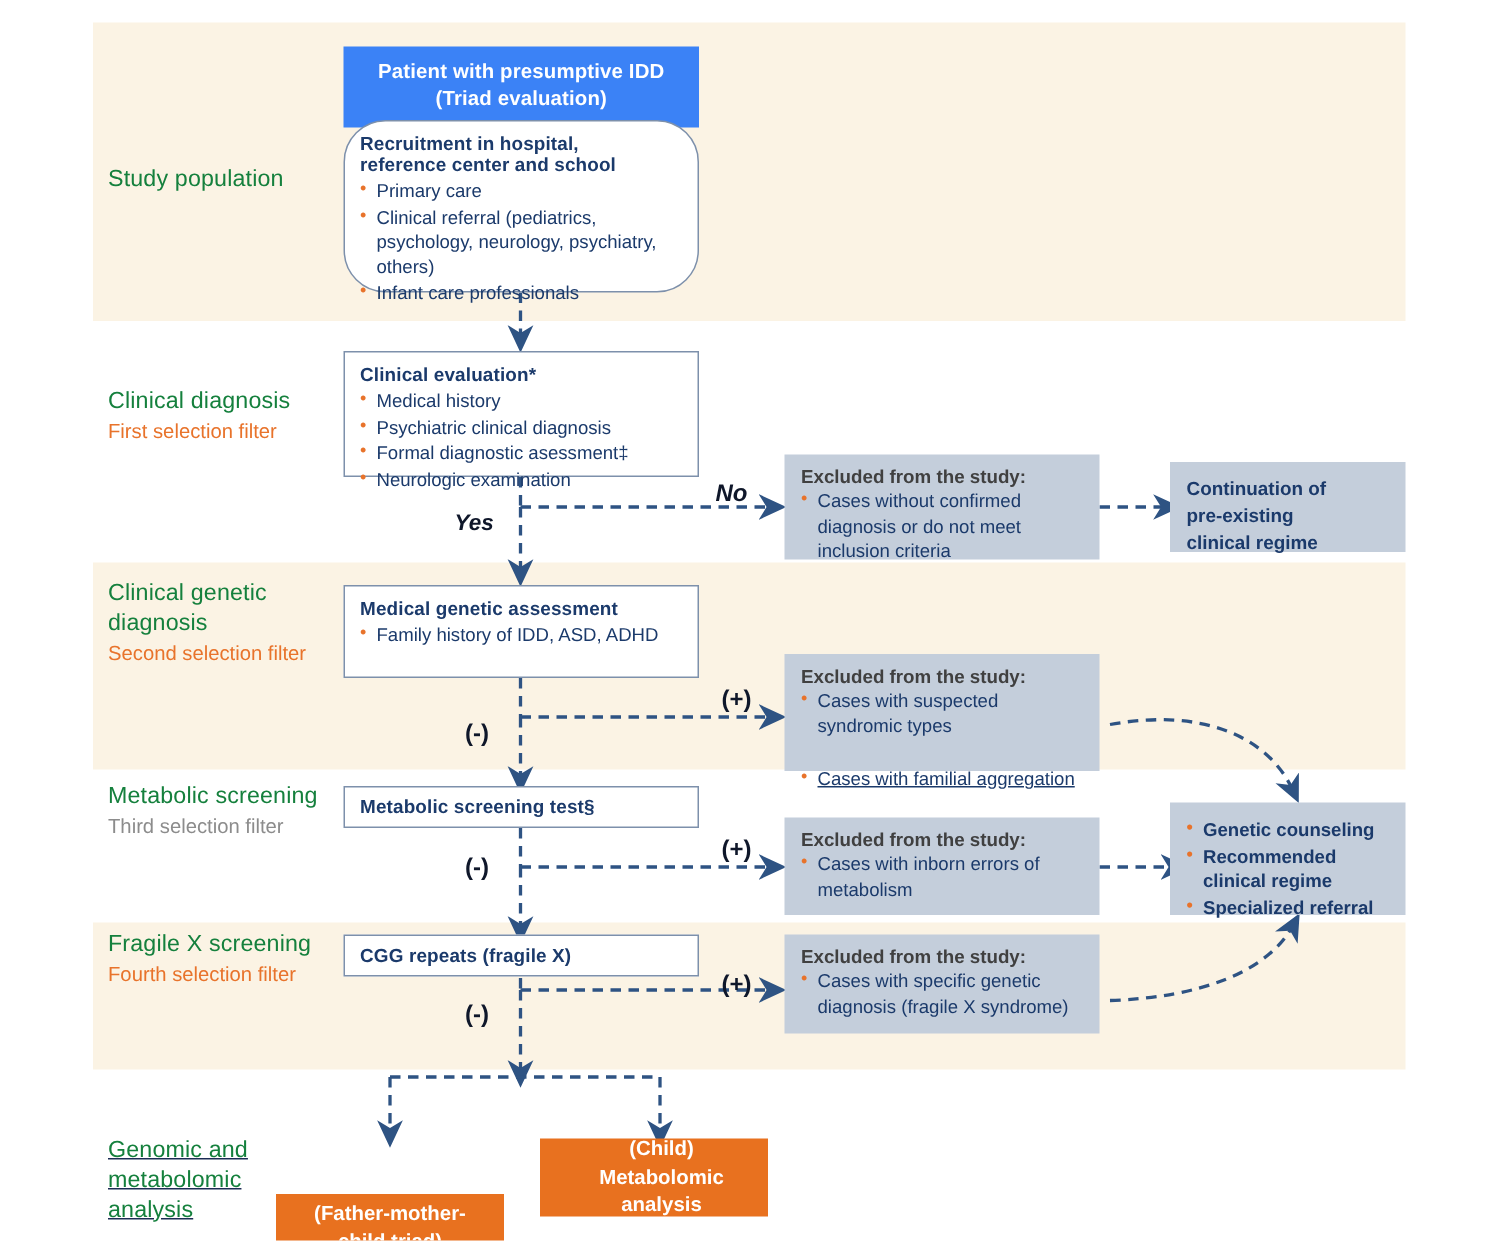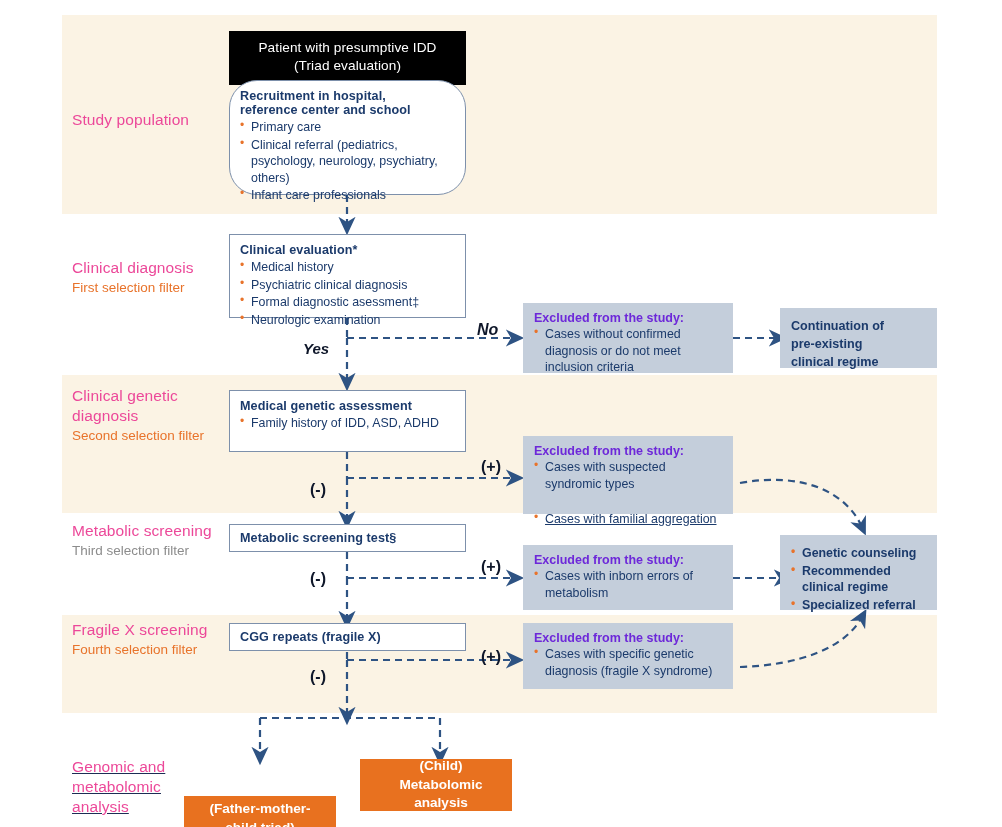--- a/index.html
+++ b/index.html
@@ -21,21 +21,21 @@
     background:#fbf3e4;
     z-index:0;
   }
 
   
   .node { position:absolute; z-index:3; }
 
   
   .stage { position:absolute; z-index:4; width:170px; }
   .stage .t1 {
-    font-size:15.5px; color:#ec4899; line-height:1.28;
+    font-size:15.5px; color:#15803d; line-height:1.28;
     letter-spacing:.1px;
   }
   .stage .t2 {
     font-size:13.5px; line-height:1.3; margin-top:1px;
   }
   .orange-sub { color:#e8732b; }
   .gray-sub { color:#8c8c8c; }
 
   
   .wbox {
@@ -53,37 +53,37 @@
     font-size:12.4px; color:#1b3a6b; line-height:1.33;
     margin-top:1px;
   }
   ul.blist li::before {
     content:"•"; position:absolute; left:0; top:-1px;
     color:#e8732b; font-size:12px;
   }
 
   
   .navybox {
-    background:#000000;
+    background:#3b82f6;
     color:#ffffff;
     text-align:center;
-    font-weight:normal;
+    font-weight:bold;
     font-size:13.6px;
     line-height:1.35;
     padding:8px 6px 9px 6px;
     letter-spacing:.1px;
   }
 
   
   .gbox {
     background:#c4cedb;
     padding:8px 11px 9px 11px;
   }
   .gbox .hd {
-    font-weight:bold; font-size:12.5px; color:#6d28d9;
+    font-weight:bold; font-size:12.5px; color:#404040;
     margin-bottom:1px;
   }
   .gbox ul.blist li { font-size:12.4px; }
   .gbox .plain {
     font-weight:bold; font-size:12.6px; color:#1b3a6b; line-height:1.42;
   }
   .gbox ul.blist.bold li { font-weight:bold; }
 
   
   .obox {

